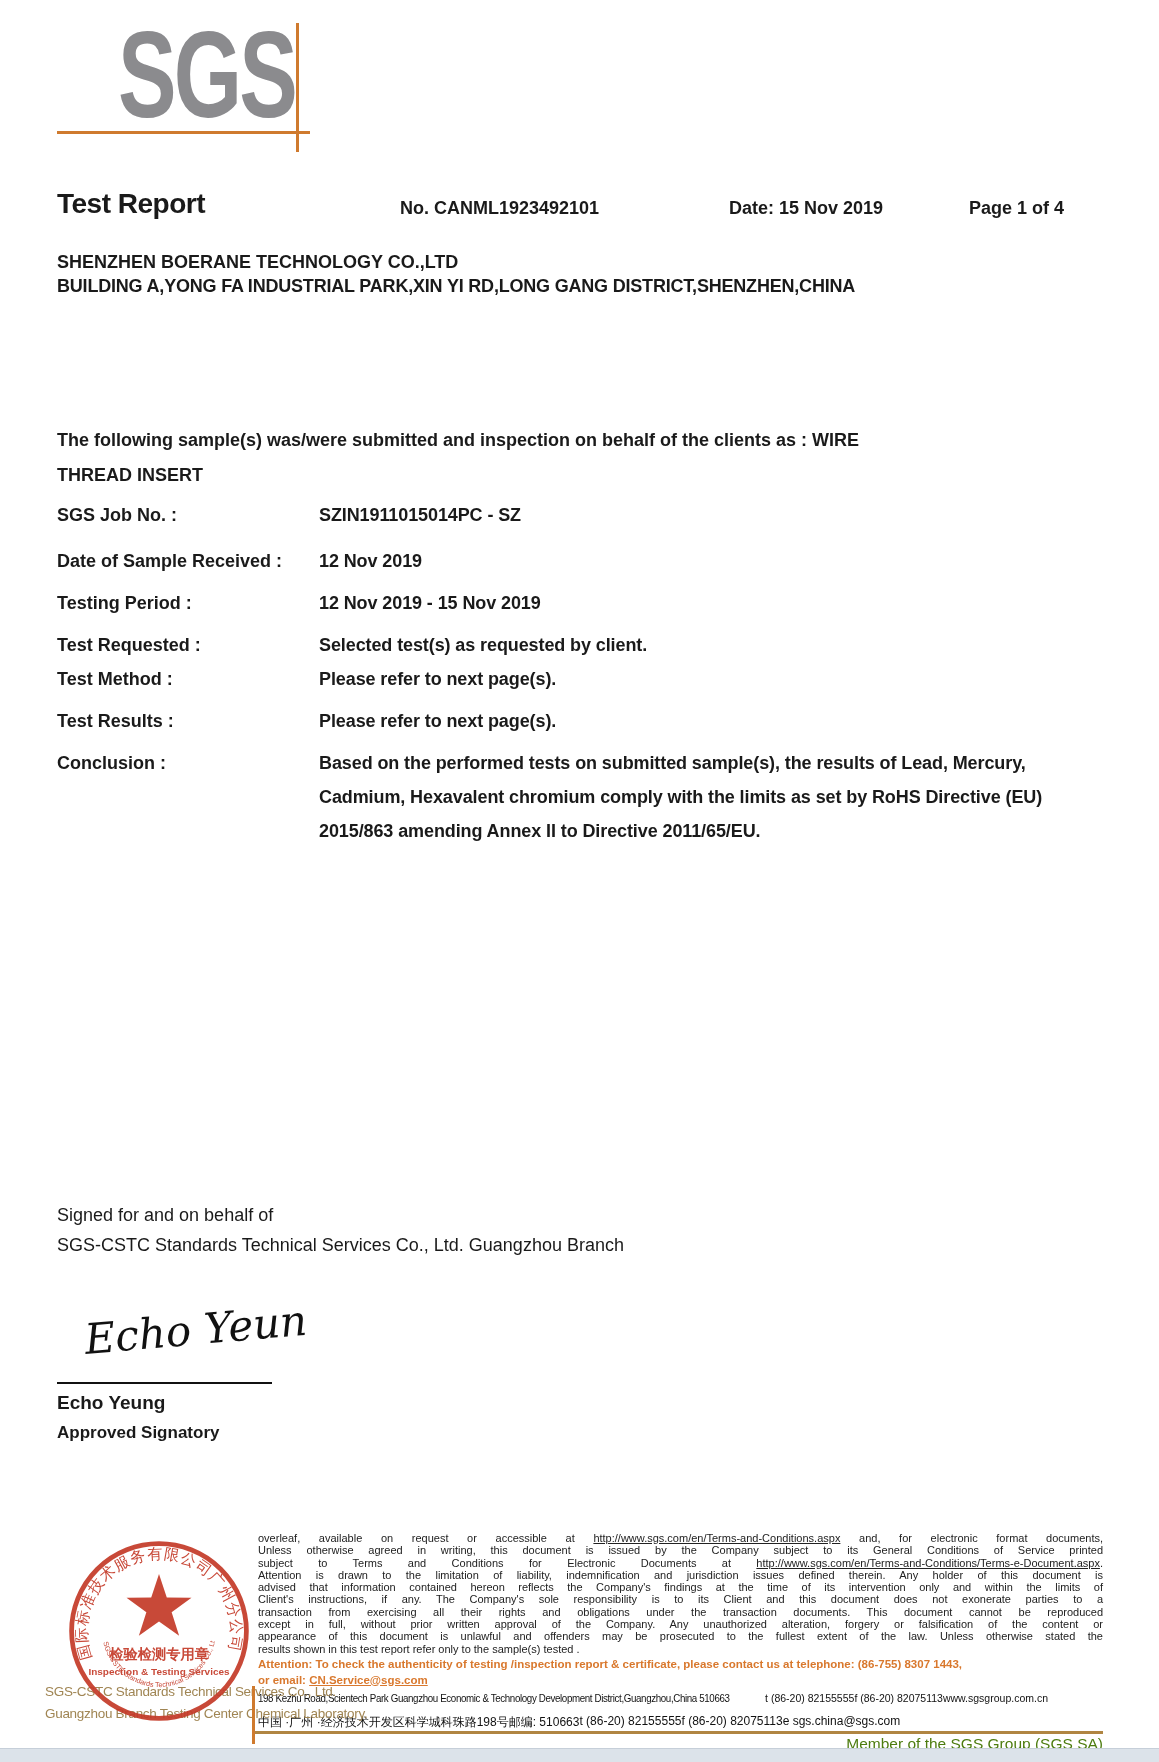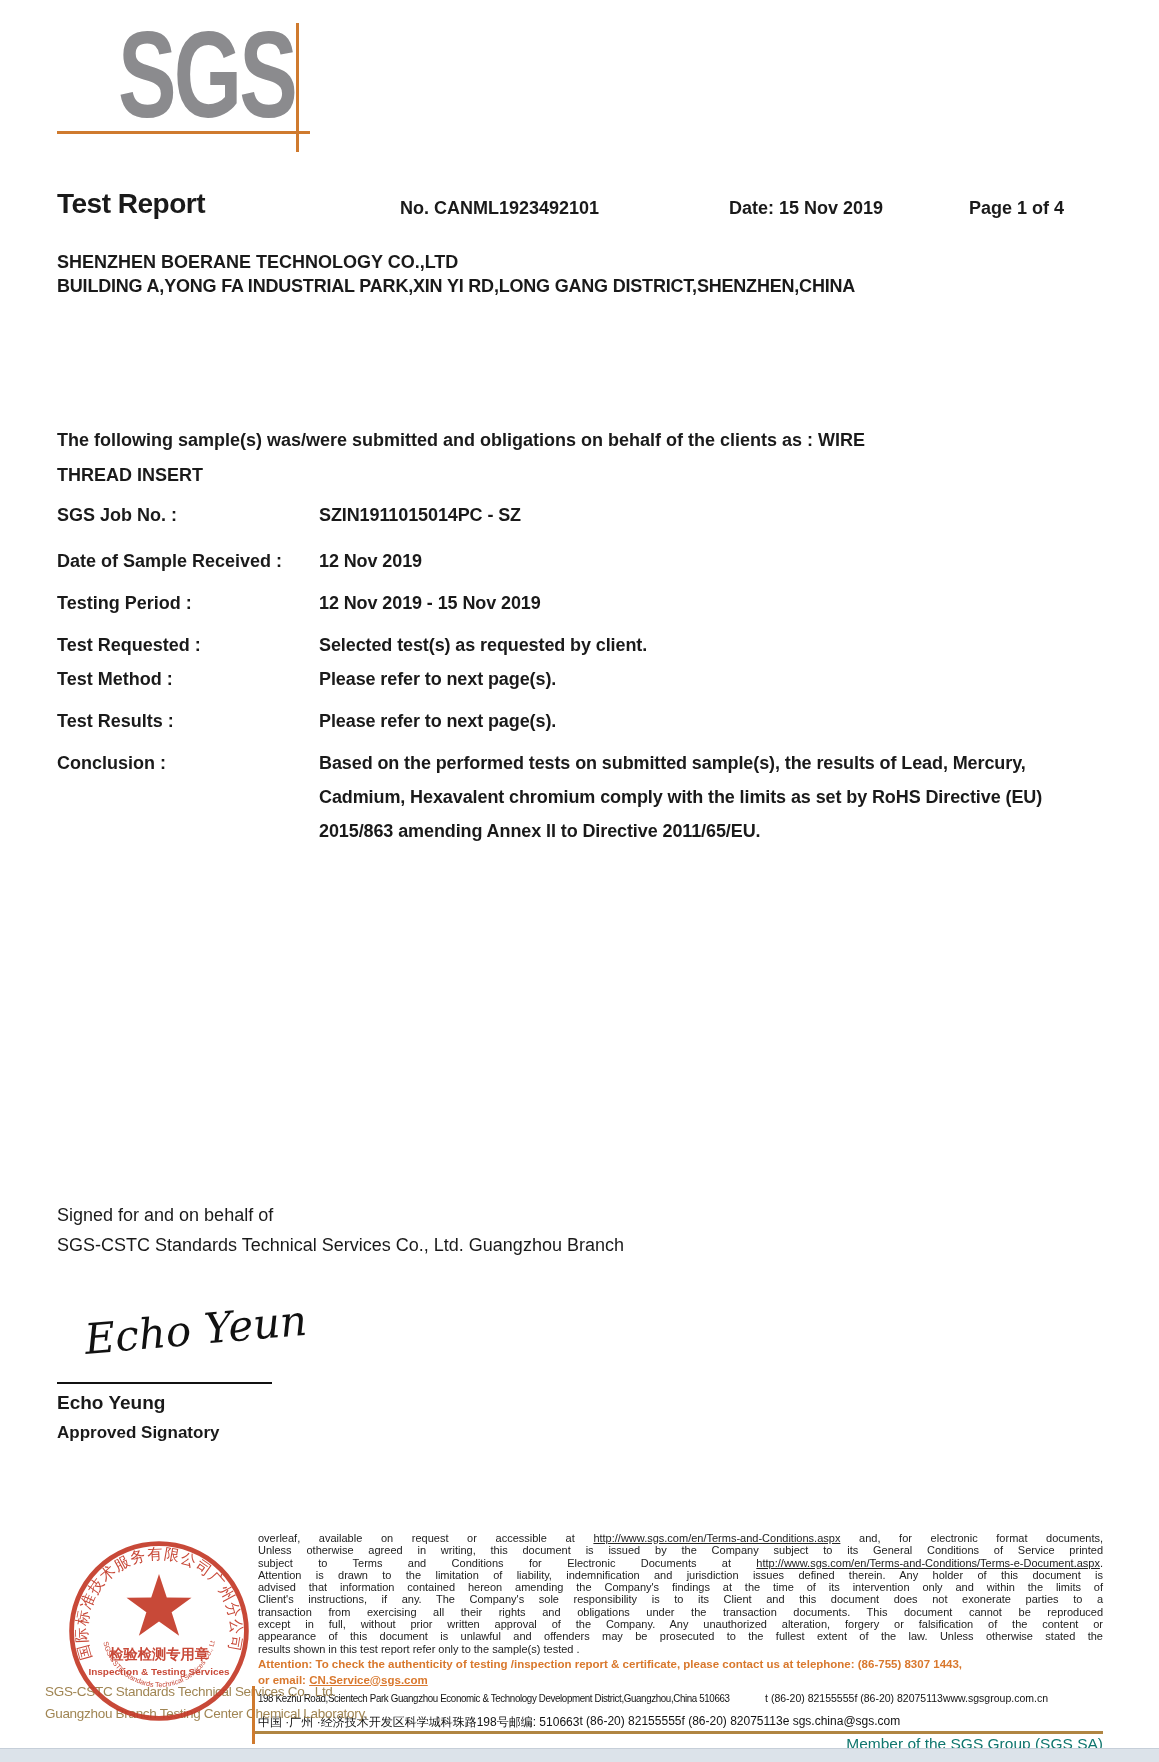--- a/index.html
+++ b/index.html
@@ -47,41 +47,41 @@
   .disc-line:last-child{text-align-last:left;}
   .disc-line .u{text-decoration:underline;}
   .attention{left:258px;top:1657px;width:845px;font-size:11.5px;font-weight:bold;color:#d9782d;line-height:15.5px;}
   .attention .u{text-decoration:underline;}
   .addr-row{left:258px;width:845px;display:flex;justify-content:flex-start;font-size:10.5px;color:#111;white-space:nowrap;}
   .addr-row1{top:1692px;}
   .addr-row2{top:1714px;font-size:12px;}
   .addr-street1{letter-spacing:-0.4px;transform:scaleX(0.93);transform-origin:left;}
   .gold-rule{left:252px;top:1731px;width:851px;height:3px;background:#b08542;}
   .orange-vrule{left:252px;top:1686px;width:3px;height:58px;background:#cf7a2e;z-index:3;}
-  .member{left:258px;top:1735px;width:845px;text-align:right;font-size:15.5px;color:#0f766e;}
+  .member{left:258px;top:1735px;width:845px;text-align:right;font-size:15.5px;color:#4d7c0f;}
   .bottom-bar{left:0;top:1748px;width:1159px;height:14px;background:#dce3ea;border-top:1px solid #c6cfd9;}
 </style>
 </head>
 <body>
 
 <div class="page">
 
   <div class="abs logo-text">SGS</div>
   <div class="abs logo-hline"></div>
   <div class="abs logo-vline"></div>
 
   <div class="abs doc-title">Test Report</div>
   <div class="abs hdr-no">No. CANML1923492101</div>
   <div class="abs hdr-date">Date: 15 Nov 2019</div>
   <div class="abs hdr-page">Page 1 of 4</div>
 
   <div class="abs client-name">SHENZHEN BOERANE TECHNOLOGY CO.,LTD</div>
   <div class="abs client-addr">BUILDING A,YONG FA INDUSTRIAL PARK,XIN YI RD,LONG GANG DISTRICT,SHENZHEN,CHINA</div>
 
-  <div class="abs intro1">The following sample(s) was/were submitted and obligations on behalf of the clients as : WIRE</div>
+  <div class="abs intro1">The following sample(s) was/were submitted and inspection on behalf of the clients as : WIRE</div>
   <div class="abs intro2">THREAD INSERT</div>
 
   <div class="abs field-row" style="top:505px">
     <div class="f-label">SGS Job No. :</div>
     <div class="f-value single">SZIN1911015014PC - SZ</div>
   </div>
   <div class="abs field-row" style="top:551px">
     <div class="f-label">Date of Sample Received :</div>
     <div class="f-value single">12 Nov 2019</div>
   </div>
@@ -134,21 +134,21 @@
   </svg>
 
   <div class="abs lab-line1">SGS-CSTC Standards Technical Services Co., Ltd.</div>
   <div class="abs lab-line2">Guangzhou Branch Testing Center Chemical Laboratory.</div>
 
   <div class="abs disclaimer">
       <div class="disc-line"><span>overleaf, available on request or accessible at </span><span class="u">http://www.sgs.com/en/Terms-and-Conditions.aspx</span><span> and, for electronic format documents,</span></div>
       <div class="disc-line"><span>Unless otherwise agreed in writing, this document is issued by the Company subject to its General Conditions of Service printed</span></div>
       <div class="disc-line"><span>subject to Terms and Conditions for Electronic Documents at </span><span class="u">http://www.sgs.com/en/Terms-and-Conditions/Terms-e-Document.aspx</span><span>.</span></div>
       <div class="disc-line"><span>Attention is drawn to the limitation of liability, indemnification and jurisdiction issues defined therein. Any holder of this document is</span></div>
-      <div class="disc-line"><span>advised that information contained hereon amending the Company's findings at the time of its intervention only and within the limits of</span></div>
+      <div class="disc-line"><span>advised that information contained hereon reflects the Company's findings at the time of its intervention only and within the limits of</span></div>
       <div class="disc-line"><span>Client's instructions, if any. The Company's sole responsibility is to its Client and this document does not exonerate parties to a</span></div>
       <div class="disc-line"><span>transaction from exercising all their rights and obligations under the transaction documents. This document cannot be reproduced</span></div>
       <div class="disc-line"><span>except in full, without prior written approval of the Company. Any unauthorized alteration, forgery or falsification of the content or</span></div>
       <div class="disc-line"><span>appearance of this document is unlawful and offenders may be prosecuted to the fullest extent of the law. Unless otherwise stated the</span></div>
       <div class="disc-line"><span>results shown in this test report refer only to the sample(s) tested .</span></div>
     </div>
 
   <div class="abs attention">
     <div>Attention: To check the authenticity of testing /inspection report &amp; certificate, please contact us at telephone: (86-755) 8307 1443,</div>
     <div><span>or email: </span><span class="u">CN.Service@sgs.com</span></div>

